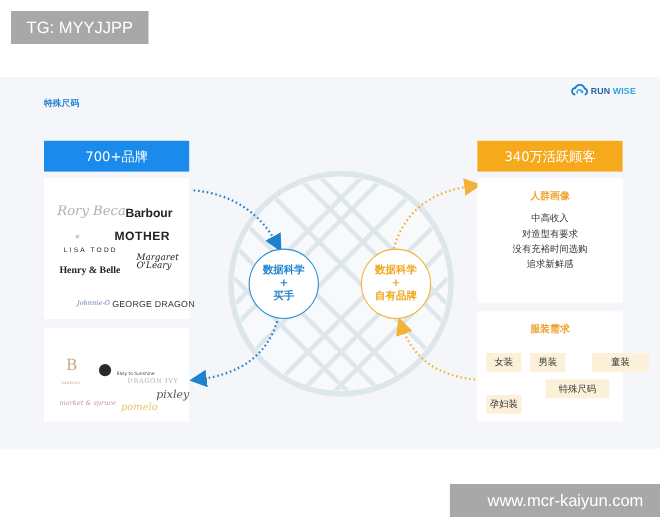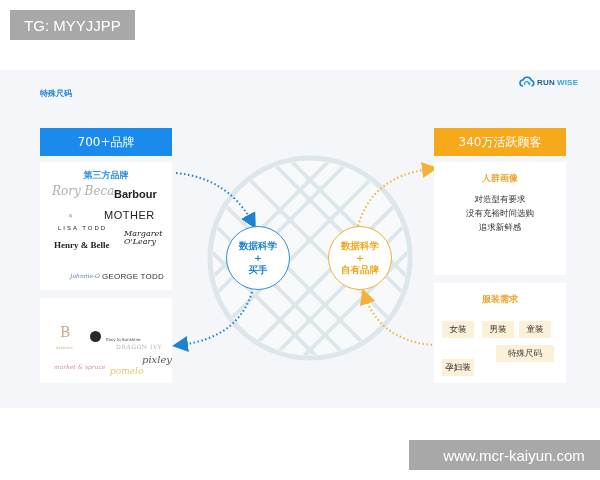--- a/index.html
+++ b/index.html
@@ -41,21 +41,21 @@
     .orange-t { color: #f0a532; }
 
     .card-third { left: 40px; top: 162px; width: 132px; height: 128px; }
     .card-own { left: 40px; top: 298px; width: 132px; height: 85px; }
     .card-persona { left: 434px; top: 162px; width: 132px; height: 113px; }
     .card-demand { left: 434px; top: 283px; width: 132px; height: 100px; }
 
     .brand { position: absolute; white-space: nowrap; color: #222; }
     .b-rory { font-family: "DejaVu Serif", serif; font-style: italic; font-size: 12px; color: #b0b0b0; }
     .b-barbour { font-family: "Liberation Sans", sans-serif; font-weight: bold; font-size: 11px; color: #222; }
-    .b-mother { font-family: "Liberation Sans", sans-serif; font-weight: normal; font-size: 11px; letter-spacing: 0.5px; color: #222; }
+    .b-mother { font-family: "Liberation Sans", sans-serif; font-weight: bold; font-size: 11px; letter-spacing: 0.5px; color: #222; }
     .b-lisa { font-family: "Liberation Sans", sans-serif; font-size: 6px; letter-spacing: 2px; color: #222; }
     .b-henry { font-family: "Liberation Serif", serif; font-weight: bold; font-size: 9px; color: #222; }
     .b-margaret { font-family: "DejaVu Serif", serif; font-style: italic; font-size: 8px; color: #222; line-height: 8px; }
     .b-johnnie { font-family: "DejaVu Serif", serif; font-style: italic; font-size: 6px; color: #6b7fb0; }
     .b-george { font-family: "Liberation Sans", sans-serif; font-size: 8px; color: #333; letter-spacing: 0.2px; }
     .b-x { font-size: 6px; color: #999; }
 
     .b-b { font-family: "DejaVu Serif", serif; font-size: 14px; color: #c9a98a; }
     .b-b-sub { font-size: 3px; color: #c9a98a; letter-spacing: 0.3px; }
     .b-easy-icon { width: 11px; height: 11px; border-radius: 50%; background: #2a2a2a; display: inline-block; vertical-align: middle; }
@@ -143,58 +143,58 @@
 </div>
 <div class="inner-circle inner-orange">
   <span>数据科学</span>
   <span>+</span>
   <span>自有品牌</span>
 </div>
 
 <div class="header blue">700+品牌</div>
 
 <div class="card card-third">
-  <div class="card-title blue-t" style="margin-top:7px;">第三方品牌</div>
   <span class="brand b-rory" style="left:12px; top:22px;">Rory Beca</span>
   <span class="brand b-barbour" style="left:74px; top:26px;">Barbour</span>
   <span class="brand b-x" style="left:28px; top:50px;">✕</span>
   <span class="brand b-mother" style="left:64px; top:47px;">MOTHER</span>
   <span class="brand b-lisa" style="left:18px; top:63px;">LISA TODD</span>
   <span class="brand b-henry" style="left:14px; top:78px;">Henry &amp; Belle</span>
   <span class="brand b-margaret" style="left:84px; top:68px; width:36px; white-space:normal;">Margaret O'Leary</span>
   <span class="brand b-johnnie" style="left:30px; top:110px;">Johnnie-O</span>
-  <span class="brand b-george" style="left:62px; top:110px;">GEORGE TODD</span>
+  <span class="brand b-george" style="left:62px; top:110px;">GEORGE DRAGON</span>
 </div>
 
 <div class="card card-own">
   <span class="brand b-b" style="left:20px; top:26px;">B</span>
   <span class="brand b-b-sub" style="left:16px; top:48px;">BARBOUR</span>
   <span class="brand" style="left:50px; top:28px;">
     <span class="b-easy-icon"></span>
     <span class="b-easy">Easy to Sunshine</span>
   </span>
   <span class="brand b-dragon" style="left:76px; top:45px;">DRAGON IVY</span>
   <span class="brand b-market" style="left:14px; top:65px;">market &amp; spruce</span>
   <span class="brand b-pomelo" style="left:70px; top:68px;">pomelo</span>
   <span class="brand b-pixley" style="left:102px; top:56px;">pixley</span>
 </div>
 
 <div class="header orange">340万活跃顾客</div>
 
 <div class="card card-persona">
   <div class="card-title orange-t" style="margin-top:10px;">人群画像</div>
   <div class="persona-lines">
+    <div>中高收入</div>
     <div>对造型有要求</div>
     <div>没有充裕时间选购</div>
     <div>追求新鲜感</div>
   </div>
 </div>
 
 <div class="card card-demand">
   <div class="card-title orange-t" style="margin-top:10px;">服装需求</div>
   <div class="tag" style="left:8px; top:38px; width:32px;">女装</div>
   <div class="tag" style="left:48px; top:38px; width:32px;">男装</div>
-  <div class="tag" style="left:85px; top:38px; width:32px;">童装</div>
+  <div class="tag" style="left:104px; top:38px; width:52px;">童装</div>
   <div class="tag" style="left:8px; top:76px; width:32px;">孕妇装</div>
   <div class="tag" style="left:62px; top:62px; width:58px;">特殊尺码</div>
 </div>
 
 <div class="watermark wm-bottom">www.mcr-kaiyun.com</div>
 
 </body></html>

